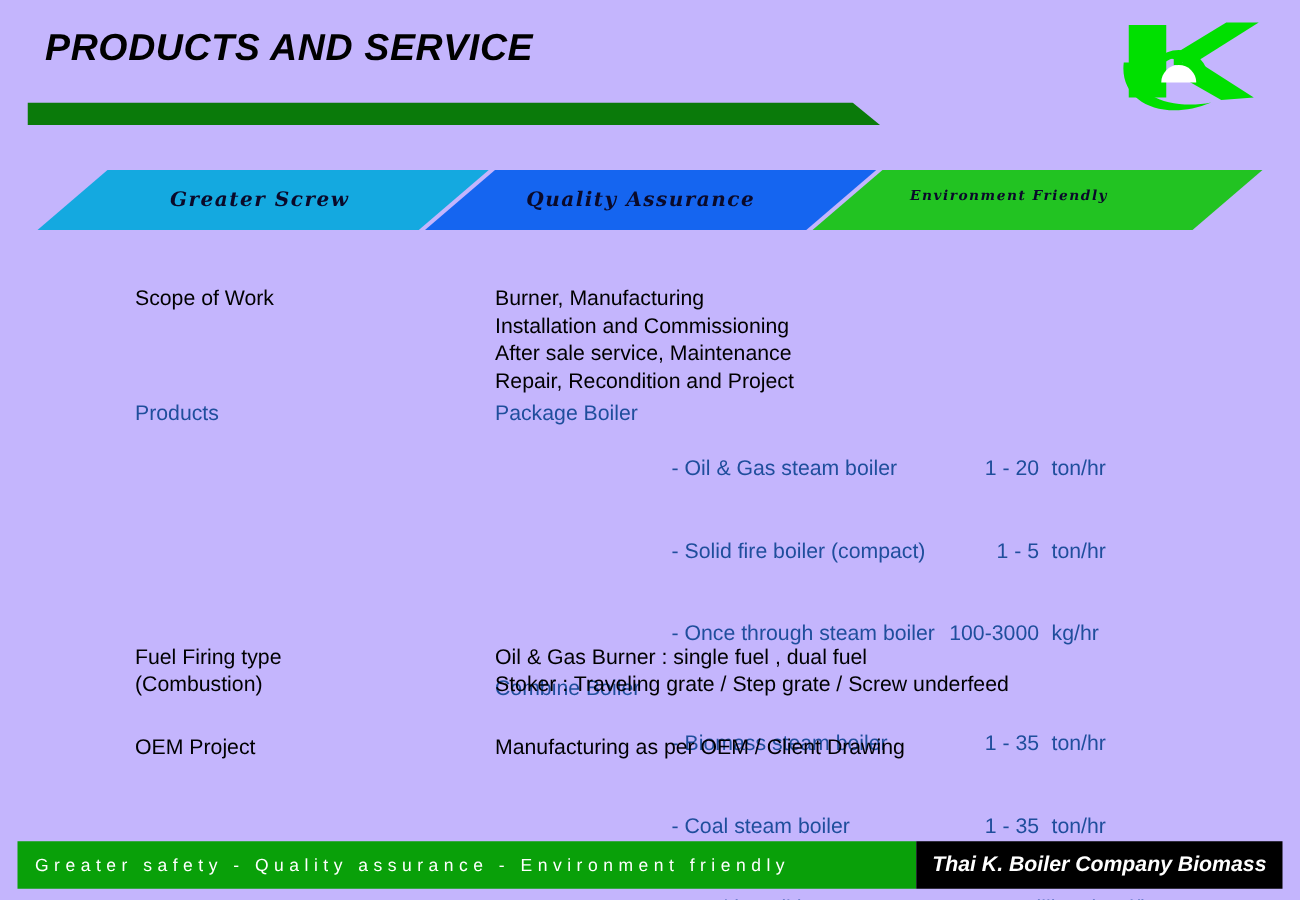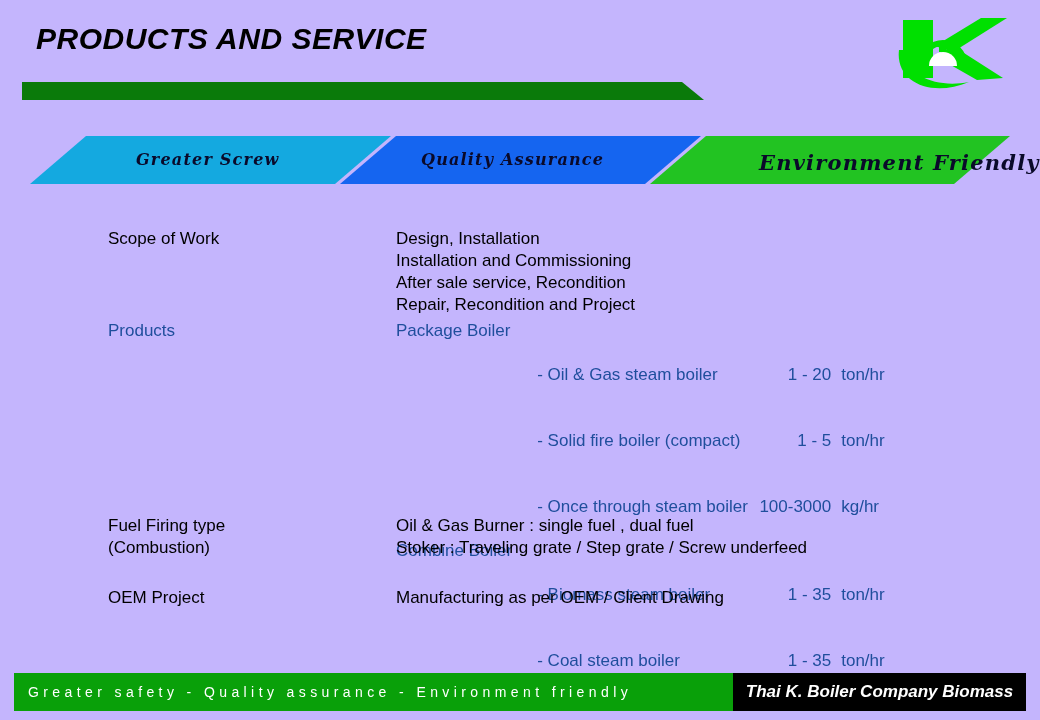--- a/index.html
+++ b/index.html
@@ -64,21 +64,21 @@
     font-family: "DejaVu Serif", "Liberation Serif", serif;
     font-size: 16px;
     font-weight: bold;
     font-style: italic;
     color: #0a0a2a;
     letter-spacing: 1.2px;
     white-space: nowrap;
   }
   #banner-label-0 { left: 136px; }
   #banner-label-1 { left: 421px; }
-  #banner-label-2 { left: 759px; font-size: 21px; }
+  #banner-label-2 { left: 728px; font-size: 11px; }
 
   
   #body-content {
     position: absolute;
     left: 0;
     top: 220px;
     width: 1040px;
   }
   .row {
     position: relative;
@@ -183,23 +183,23 @@
   </div>
   <div class="banner-label" id="banner-label-0">Greater  Screw</div>
   <div class="banner-label" id="banner-label-1">Quality  Assurance</div>
   <div class="banner-label" id="banner-label-2">Environment Friendly</div>
 
   <div id="body-content">
 
     <div class="row" style="height:100px;">
       <div class="col-label black" style="top:8px;">Scope of Work</div>
       <div class="col-value black" style="top:8px;">
-        <div class="value-line">Design, Installation</div>
+        <div class="value-line">Burner, Manufacturing</div>
         <div class="value-line">Installation and Commissioning</div>
-        <div class="value-line">After sale service, Recondition</div>
+        <div class="value-line">After sale service, Maintenance</div>
         <div class="value-line">Repair, Recondition and Project</div>
       </div>
     </div>
 
     <div class="row" style="height:195px;">
       <div class="col-label blue" style="top:0px;">Products</div>
       <div class="col-value blue" style="top:0px;">
 
         <div class="value-line">Package Boiler</div>
 

